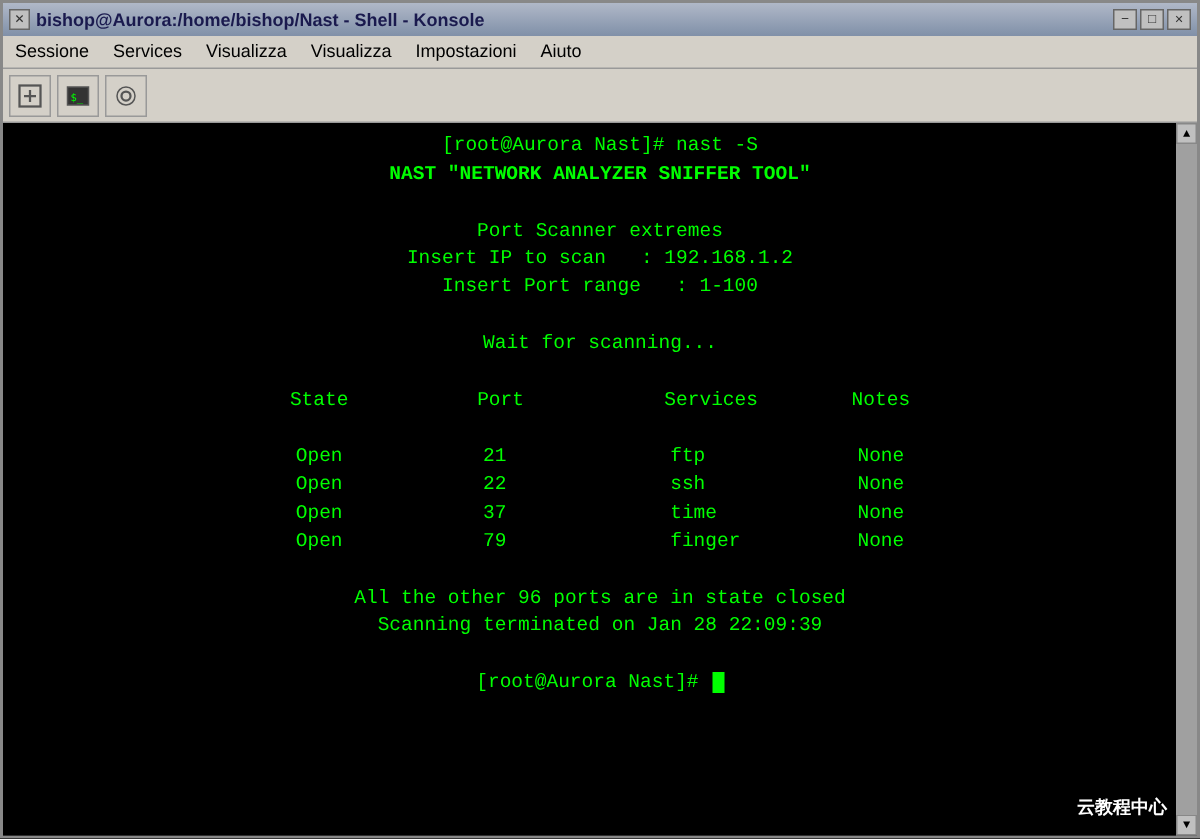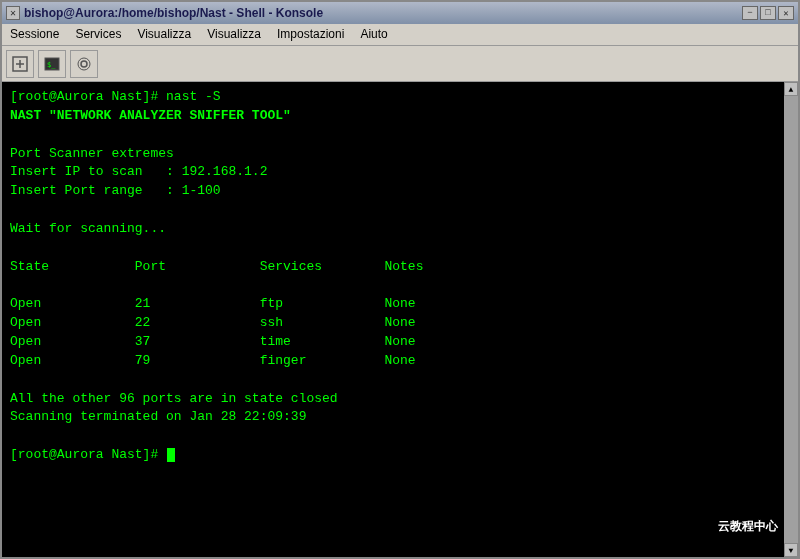--- a/index.html
+++ b/index.html
@@ -119,20 +119,21 @@
       font-size: 14px;
     }
 
     
     .terminal {
       background: #000000;
       flex: 1;
       padding: 6px 8px;
       overflow: hidden;
       position: relative;
+      text-align: center;
     }
 
     .terminal pre {
       font-family: 'Courier New', Courier, monospace;
       font-size: 13px;
       line-height: 1.45;
       white-space: pre;
     }
 
     .green { color: #00ff00; }
@@ -166,21 +167,21 @@
 
     .scroll-track {
       flex: 1;
       width: 14px;
       background: #a0a0a0;
     }
 
     
     .watermark {
       position: absolute;
-      bottom: 22px;
+      bottom: 10px;
       right: 20px;
       color: #fff;
       font-family: Arial, sans-serif;
       font-size: 12px;
       font-weight: bold;
     }
 
     .cursor {
       display: inline-block;
       width: 8px;

